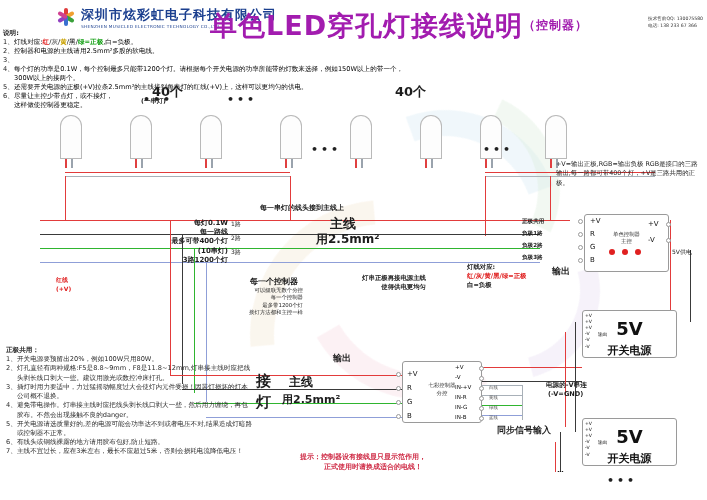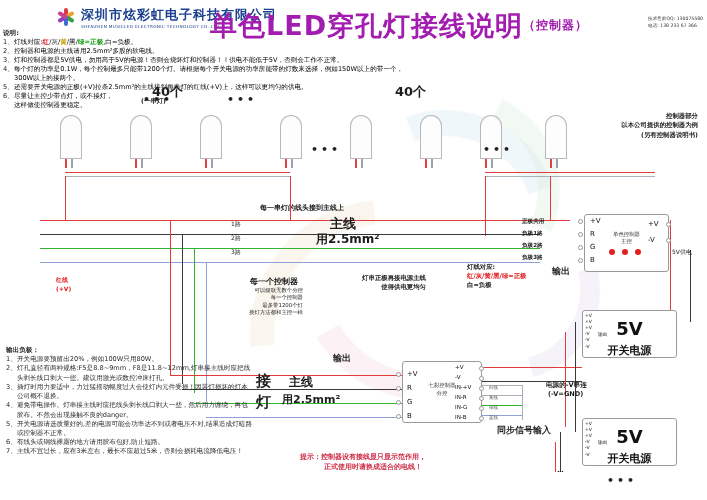--- a/index.html
+++ b/index.html
@@ -138,21 +138,20 @@
         <li>
           <span class="num">1、</span>
           <span><span class="c-blk">灯线对应:</span><span class="c-red" style="font-weight: bold;">红</span><span class="c-blk">/</span><span class="c-gray" style="font-weight: bold;">灰</span><span class="c-blk">/</span><span class="c-yel" style="font-weight: bold;">黄</span><span class="c-blk">/</span><span class="c-blk">黑</span><span class="c-blk">/</span><span class="c-grn" style="font-weight: bold;">绿=正极</span><span class="c-blk">,白=负极。</span></span>
         </li>
         <li>
           <span class="num">2、</span>
           <span><span class="c-blk">控制器和电源的主线请用2.5mm²多股的软电线。</span></span>
         </li>
         <li>
           <span class="num">3、</span>
-          <span><span class="c-blk">灯和控制器都是5V供电，勿用高于5V的电源！否则会烧坏灯和控制器！！供电不能低于5V，否则会工作不正常。</span></span>
         </li>
         <li>
           <span class="num">4、</span>
           <span><span class="c-blk">每个灯的功率是0.1W，每个控制最多只能带1200个灯。请根据每个开关电源的功率所能带的灯数来选择，例如150W以上的带一个，300W以上的接两个。</span></span>
         </li>
         <li>
           <span class="num">5、</span>
           <span><span class="c-blk">还需要开关电源的正极(+V)拉条2.5mm²的主线接到每串灯的红线(+V)上，这样可以更均匀的供电。</span></span>
         </li>
         <li>
@@ -274,20 +273,27 @@
       <div class="w red" style="left: 565px; top: 332px; width: 1.4px; height: 95px;"></div>
       <div class="w gry" style="left: 482px; top: 385px; width: 40px; height: 1.4px;"></div>
       <div class="w gry" style="left: 482px; top: 395px; width: 40px; height: 1.4px;"></div>
       <div class="w grn" style="left: 482px; top: 405px; width: 40px; height: 1.4px;"></div>
       <div class="w blu" style="left: 482px; top: 415px; width: 40px; height: 1.4px;"></div>
       <div class="w gry" style="left: 522px; top: 385px; width: 1.4px; height: 35px;"></div>
       <div class="w blk" style="left: 560px; top: 432px; width: 1.4px; height: 40px;"></div>
       <div class="w red" style="left: 555px; top: 442px; width: 1.4px; height: 30px;"></div>
     </div>
 
+  <div class="lbl b ctr" style="left:128px; top:219px; font-size:7px; line-height:1.32; width:100px;">
+    <div>每灯0.1W</div>
+    <div>每一路线</div>
+    <div>最多可带400个灯</div>
+    <div>(10串灯)</div>
+    <div>3路1200个灯</div>
+  </div>
 
   <div class="lbl" style="left:231px; top:220px; font-size:6px;">1路</div>
   <div class="lbl" style="left:231px; top:234px; font-size:6px;">2路</div>
   <div class="lbl" style="left:231px; top:248px; font-size:6px;">3路</div>
 
   <div class="lbl b" style="left:330px; top:215px; font-size:13px;">主线</div>
   <div class="lbl b" style="left:316px; top:231px; font-size:12px;">用2.5mm²</div>
 
   <div class="lbl b ctr" style="left:208px; top:276px; font-size:8px; width:90px;">每一个控制器</div>
   <div class="lbl ctr" style="left:203px; top:287px; font-size:5.4px; line-height:1.35; width:100px;">
@@ -304,25 +310,21 @@
 
   <div class="lbl" style="left:467px; top:263px; font-size:6.4px; line-height:1.42;">
     <div class="b">灯线对应:</div>
     <div class="b" style="color:#e02020;">红/灰/黄/黑/绿=正极</div>
     <div class="b">白=负极</div>
   </div>
 
   <div class="lbl b" style="left:56px; top:276px; font-size:6px; color:#e02020;">红线</div>
   <div class="lbl b" style="left:56px; top:285px; font-size:6px; color:#e02020;">(+V)</div>
 
-  <div class="lbl b ctr" style="left:548px; top:112px; font-size:6.4px; line-height:1.45; width:150px;">
-    <div>控制器部分</div>
-    <div>以本公司提供的控制器为例</div>
-    <div>(另有控制器说明书)</div>
-  </div>
+  <div class="lbl" style="left:556px; top:160px; font-size:6.4px; line-height:1.45; width:145px; white-space:normal;">+V=输出正极,RGB=输出负极 RGB是接口的三路输出,每一路都可带400个灯，+V是三路共用的正极。</div>
 
   <div class="box" style="left:584px; top:214px; width:85px; height:58px;">
     <div class="boxtitle" style="top:16px;">单色控制器</div>
     <div class="boxtitle" style="top:23px;">主控</div>
     <div class="rgbdots" style="left:24px; top:34px;">
       <i></i>
         <i></i>
         <i></i>
     </div>
   </div>
@@ -424,21 +426,21 @@
   </div>
   <div class="lbl" style="left:598px; top:439px; font-size:4.8px;">输出</div>
 
   <div class="lbl b" style="left:546px; top:381px; font-size:6.6px;">电源的-V串连</div>
   <div class="lbl b" style="left:548px; top:390px; font-size:6.6px;">(-V=GND)</div>
 
   <div class="dots" style="left:607px; top:474px;">•••</div>
   <div class="lbl b" style="left:556px; top:468px; font-size:7px; letter-spacing:0; writing-mode:vertical-rl;">⋮</div>
 
   <div class="note-blk" style="left:6px; top:346px;">
-    <div class="b">输出负极：</div>
+    <div class="b">正极共用：</div>
     <ol id="notes-ol">
         <li>
           <span class="num">1、</span>
           <span>开关电源要预留出20%，例如100W只用80W。</span>
         </li>
         <li>
           <span class="num">2、</span>
           <span>灯孔直径有两种规格:F5是8.8~9mm，F8是11.8~12mm,灯串接主线时应把线头剥长线口剥大一些。建议用激光或数控冲床打孔。</span>
         </li>
         <li>

